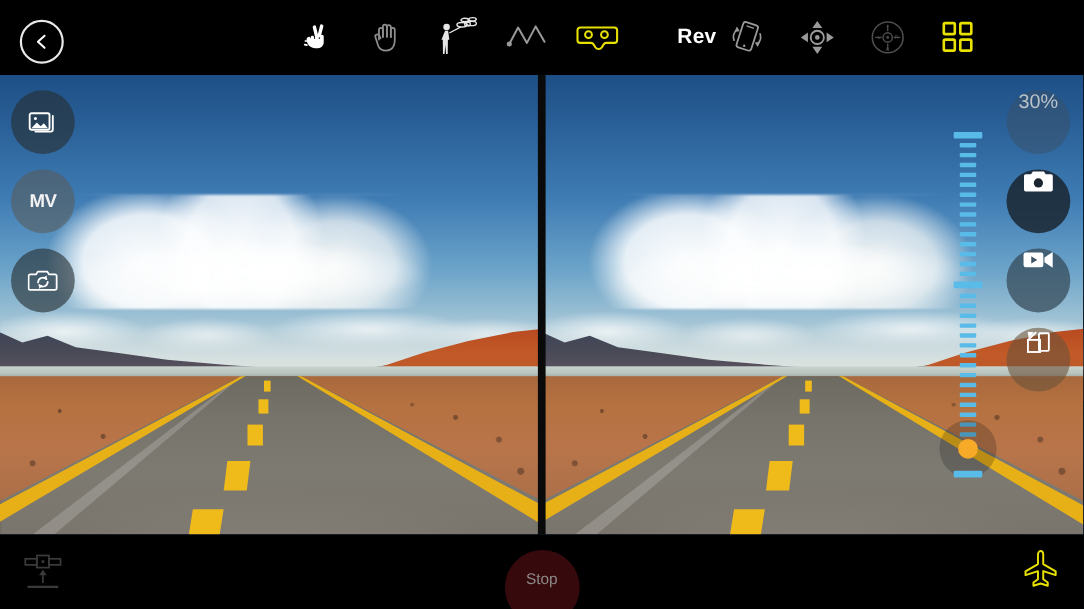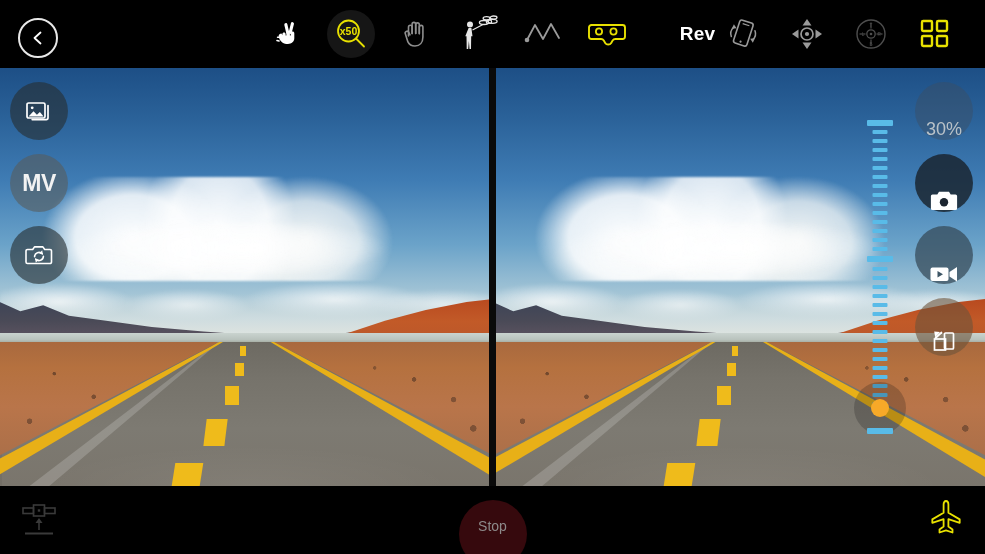--- a/index.html
+++ b/index.html
@@ -160,27 +160,27 @@
 
   
   .left-stack{ position:absolute; left:10px; top:82px; z-index:25; }
   .circ{
     width:58px; height:58px; border-radius:50%;
     background:rgba(38,46,50,.62);
     display:flex; align-items:center; justify-content:center;
     margin-bottom:14px; cursor:pointer;
   }
   .circ.lighter{ background:rgba(88,92,90,.58); }
-  .mv-text{ color:#f2f2f2; font-size:23px; font-weight:bold; letter-spacing:-.5px; }
+  .mv-text{ color:#f2f2f2; font-size:17px; font-weight:bold; letter-spacing:-.5px; }
 
   
   .right-stack{ position:absolute; right:12px; top:82px; z-index:25; }
   .circ-r{
     width:58px; height:58px; border-radius:50%;
-    display:flex; align-items:flex-end; justify-content:center;
+    display:flex; align-items:flex-start; justify-content:center;
     margin-bottom:14px; cursor:pointer;
   }
   .battery-circ{ background:rgba(60,78,98,.45); }
   .battery-text{ color:#b9c2c8; font-size:18px; }
   .photo-circ{ background:rgba(24,34,44,.82); }
   .video-circ{ background:rgba(52,72,86,.72); }
   .panel-circ{ background:rgba(108,84,58,.60); }
 
   
   .slider{
@@ -301,27 +301,20 @@
           <g fill="#ffffff">
             <rect x="13.2" y="4" width="3.1" height="11" rx="1.5" transform="rotate(-13 14.7 9.5)"></rect>
             <rect x="17.8" y="3" width="3.1" height="12" rx="1.5" transform="rotate(14 19.3 9)"></rect>
             <path d="M9.5 14.5c-1.6 0-2.8 1-2.8 2.3 0 2.6 1.4 5.2 3.6 6.6 1.7 1.1 3.6 1.5 5.6 1.5 3.8 0 6.4-2.2 6.4-5.6v-5.1c0-1-.8-1.7-1.8-1.7s-1.8.7-1.8 1.7v2.2h-.8v-2.5c0-1-.8-1.7-1.8-1.7s-1.7.7-1.7 1.7v2.5h-.8v-1.4c0-.9-.7-1.5-1.6-1.5s-1.6.6-1.6 1.5v1.2z"></path>
             <rect x="4.8" y="17.5" width="3.6" height="1.5" rx=".7"></rect>
             <rect x="4.2" y="21" width="3.6" height="1.5" rx=".7" transform="rotate(12 6 21.7)"></rect>
           </g>
         </svg>
       </div>
 
-      <div class="tool active-bg">
-        <svg class="glyph" width="36" height="36" viewBox="0 0 36 36">
-          <circle cx="15.5" cy="15" r="10.5" fill="none" stroke="#e8e100" stroke-width="1.8"></circle>
-          <line x1="23" y1="22.5" x2="31" y2="30.5" stroke="#e8e100" stroke-width="1.8" stroke-linecap="round"></line>
-          <text x="15.5" y="19.4" text-anchor="middle" font-family="'Liberation Sans', sans-serif" font-size="10.5" font-weight="bold" fill="#e8e100">x50</text>
-        </svg>
-      </div>
 
       <div class="tool">
         <svg class="glyph" width="30" height="32" viewBox="0 0 30 32">
           <g fill="none" stroke="#8e8e8e" stroke-width="1.6" stroke-linecap="round" stroke-linejoin="round">
             <path d="M8.5 18V9.2c0-1.1.8-1.9 1.8-1.9s1.8.8 1.8 1.9v6.4"></path>
             <path d="M12.1 15.4V6.3c0-1.1.8-1.9 1.8-1.9s1.8.8 1.8 1.9v9.1"></path>
             <path d="M15.7 15.4V6.8c0-1.1.8-1.9 1.8-1.9s1.8.8 1.8 1.9v8.9"></path>
             <path d="M19.3 15.6v-6.3c0-1.1.8-1.9 1.8-1.9s1.8.8 1.8 1.9v9.6c0 5.6-3.1 9.1-7.9 9.1-3.5 0-5.9-1.6-7.1-4.1L5.4 16c-.5-1-.1-2.1.9-2.6.9-.4 2 0 2.5 1l1.2 2.4"></path>
           </g>
         </svg>

